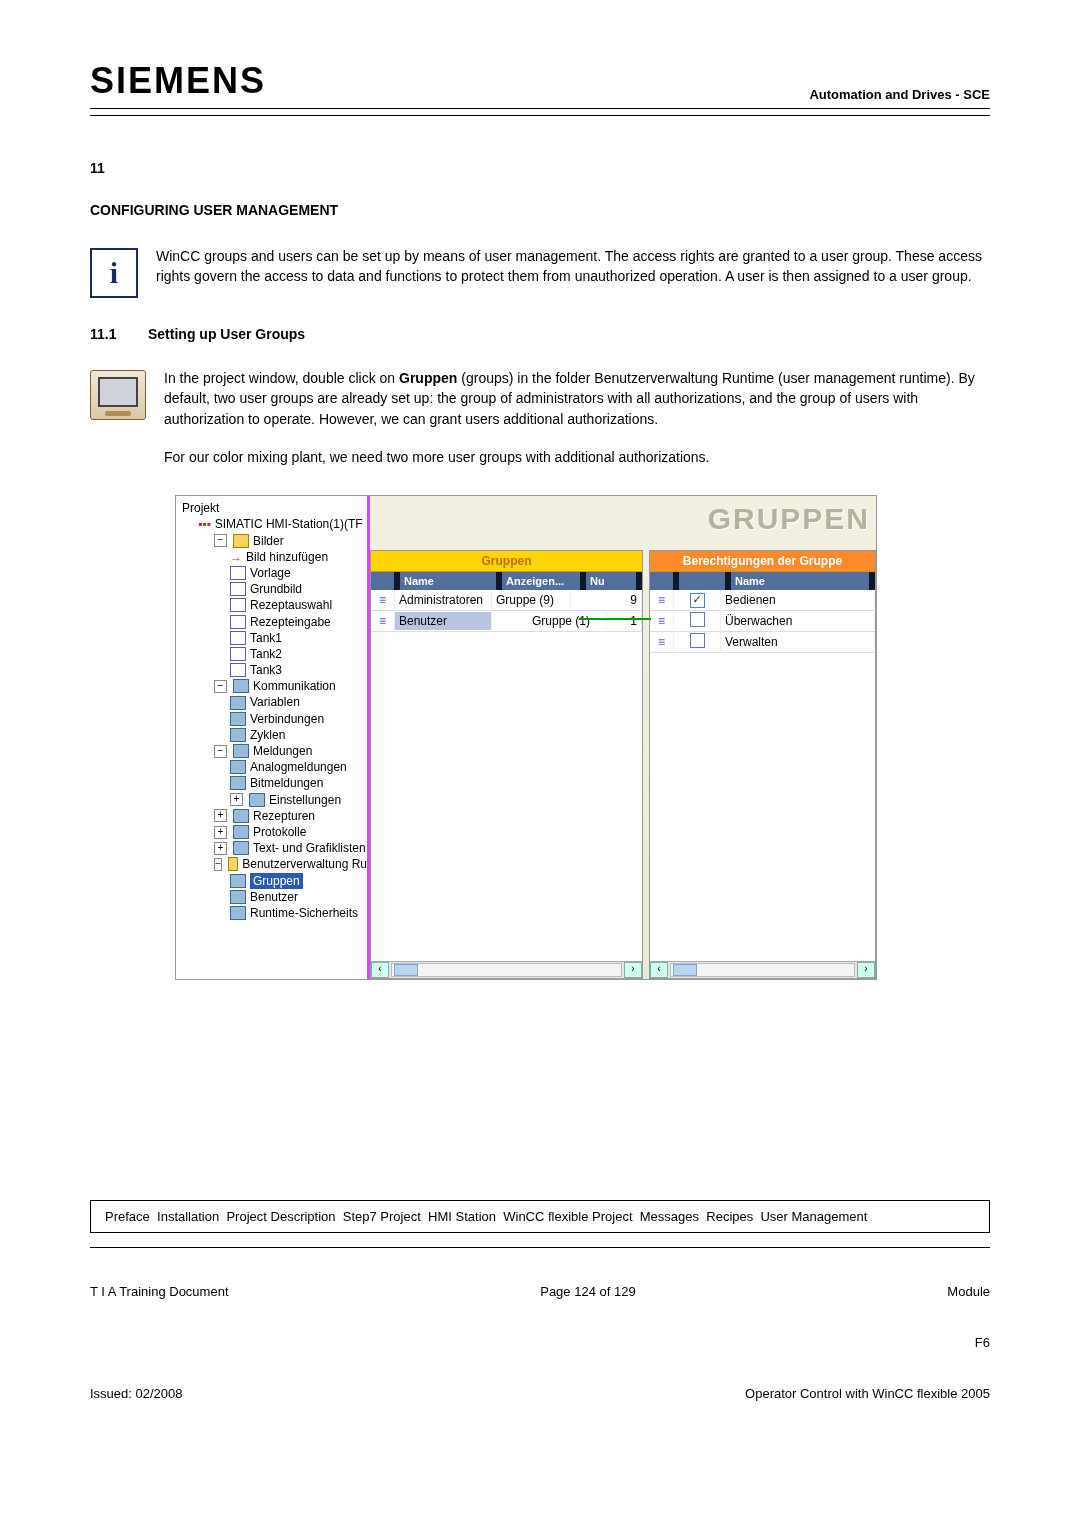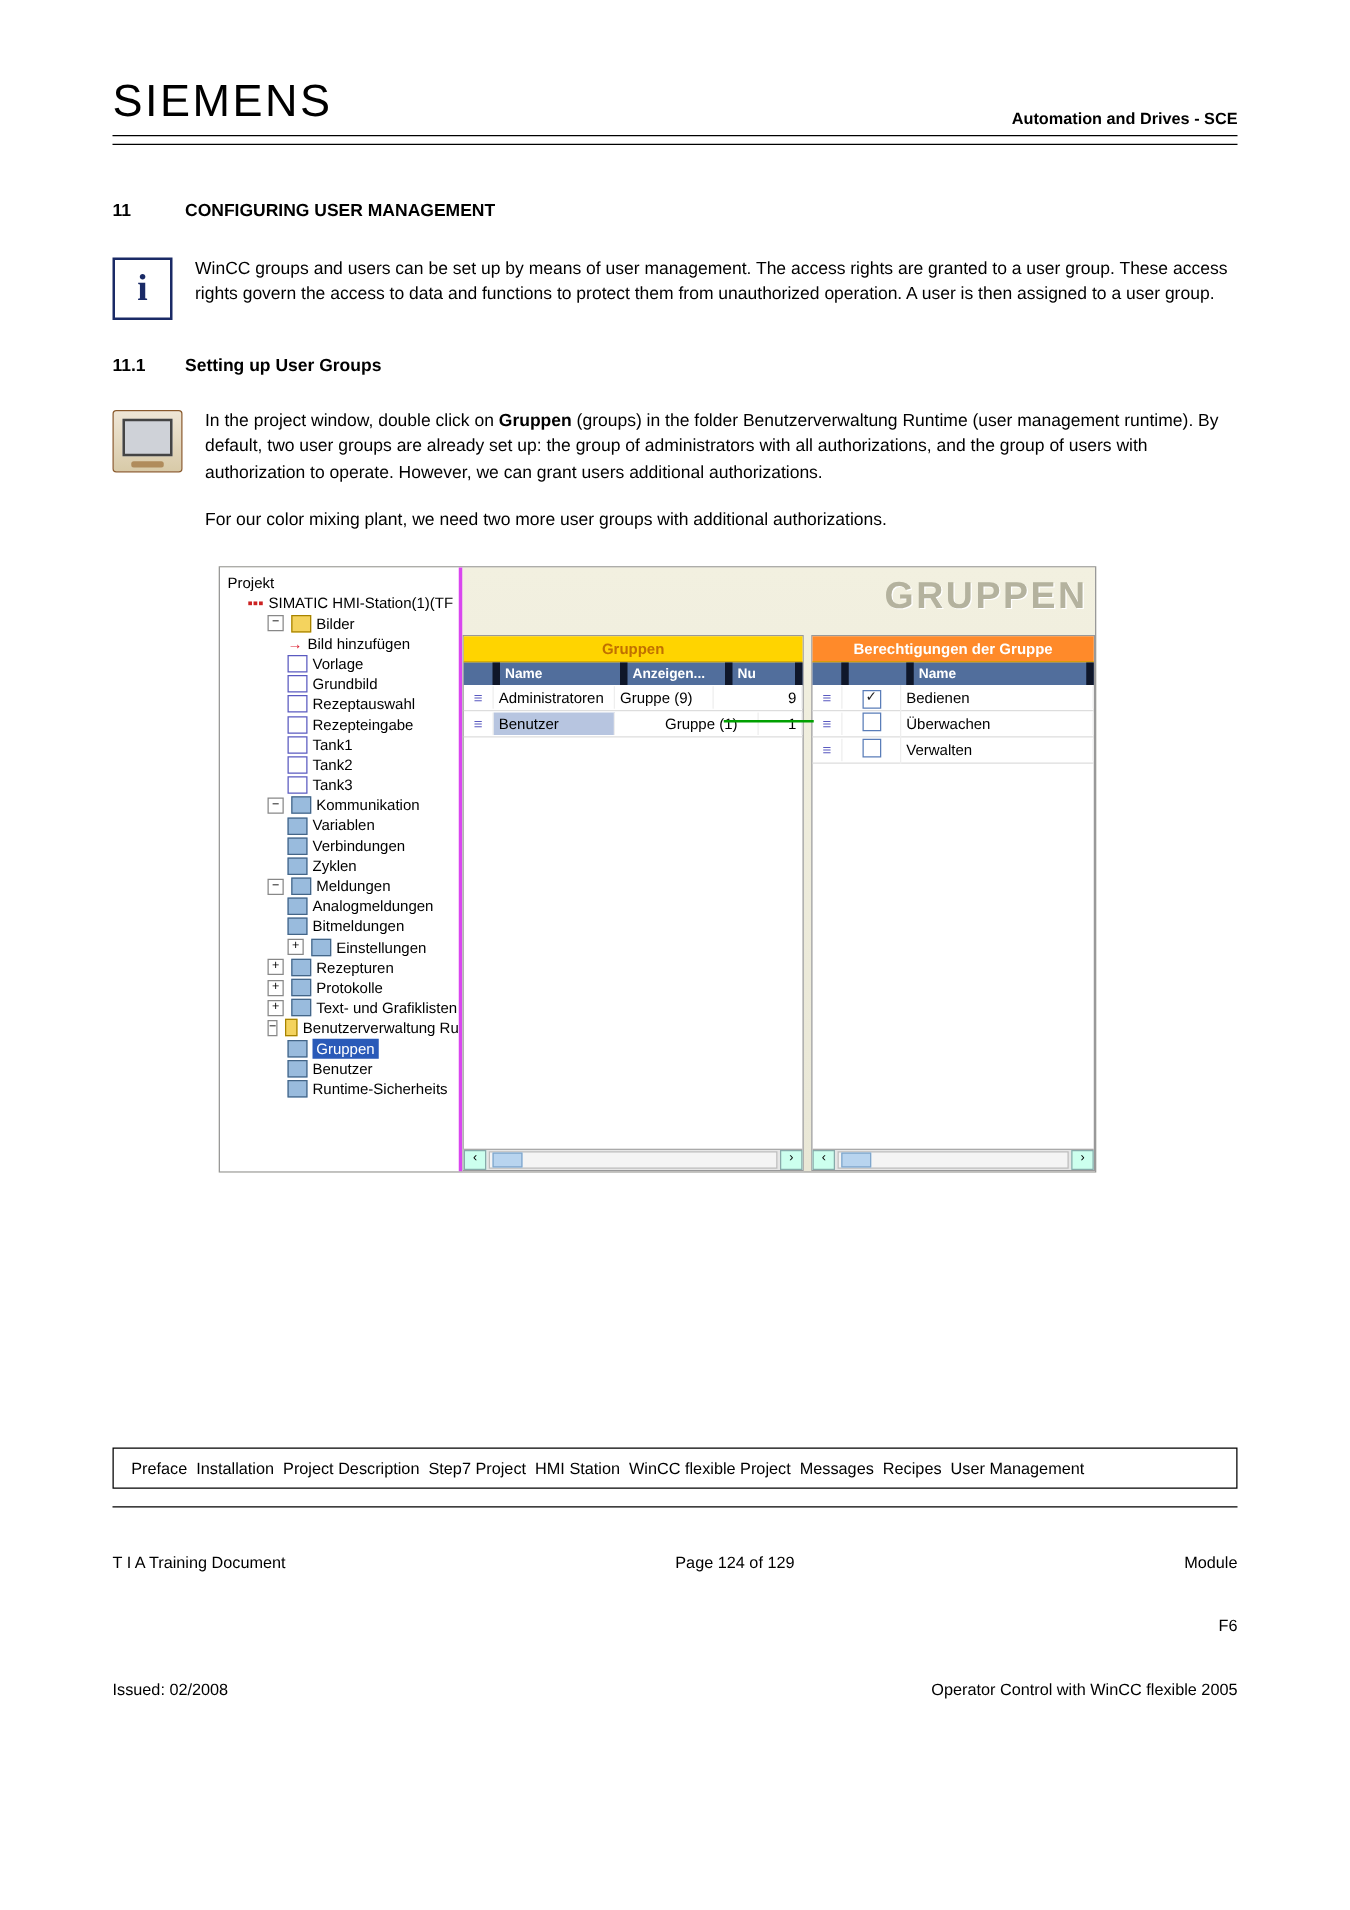--- a/index.html
+++ b/index.html
@@ -22,36 +22,37 @@
     display: flex;
     justify-content: space-between;
     align-items: flex-end;
     border-bottom: 1px solid #000;
     padding-bottom: 6px;
     margin-bottom: 6px;
   }
   .logo {
     font-family: Arial, sans-serif;
     font-size: 36px;
-    font-weight: 400;
+    font-weight: 700;
     letter-spacing: 2px;
   }
   .hdr-right {
     font-size: 13px;
     font-weight: bold;
   }
   .hr2 {
     border-bottom: 1px solid #000;
     height: 0;
     margin-bottom: 44px;
   }
   .section-row {
     display: flex;
     gap: 26px;
     margin-bottom: 28px;
+    flex-direction: column;
   }
   .sec-num { width: 32px; font-weight: bold; }
   .sec-title { font-weight: bold; }
   .info-row { display: flex; gap: 18px; margin-bottom: 28px; }
   .info-icon {
     width: 44px; height: 46px;
     border: 2px solid #1a2a66;
     display: flex; align-items: center; justify-content: center;
     flex: 0 0 44px;
     margin-top: 2px;

